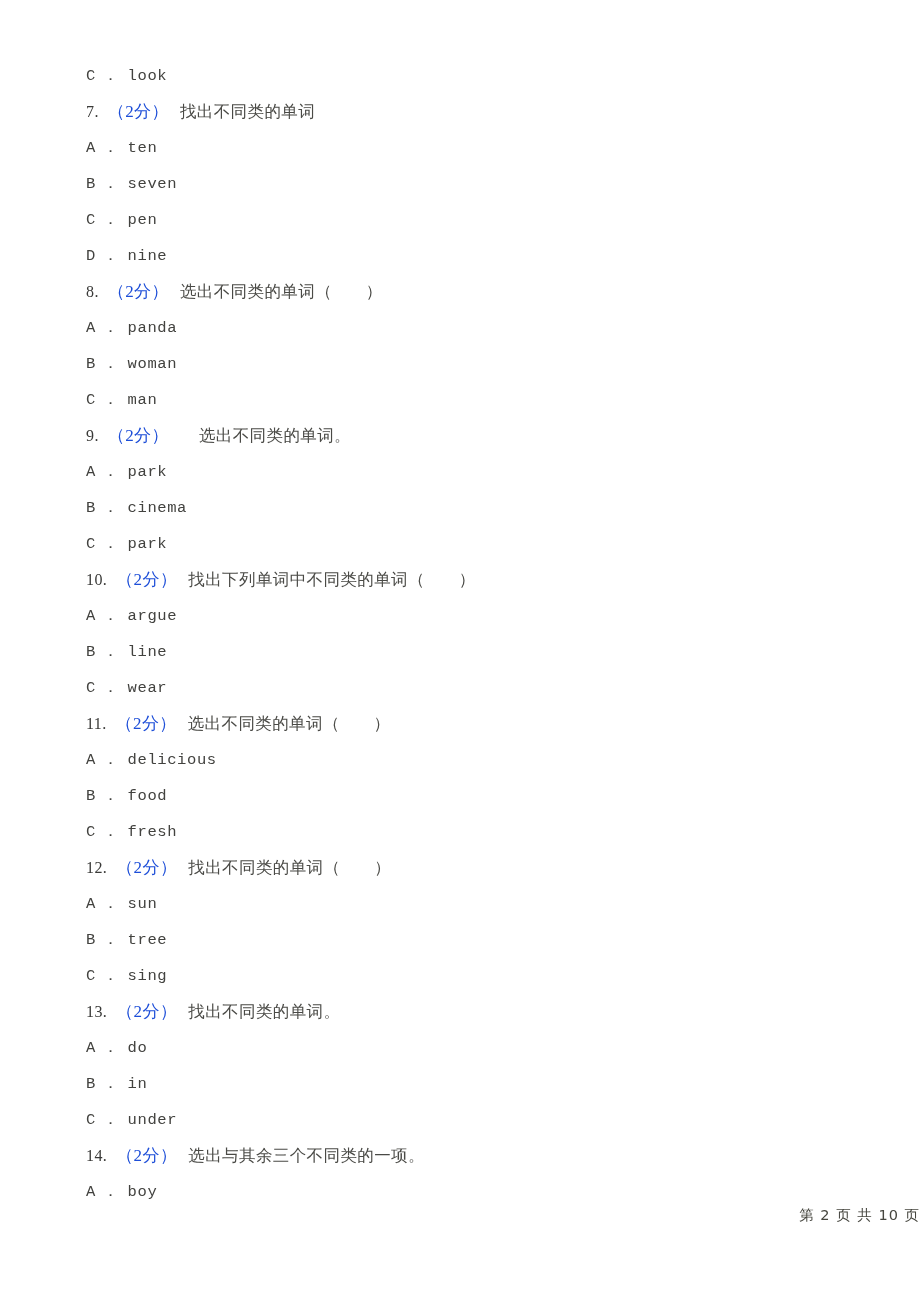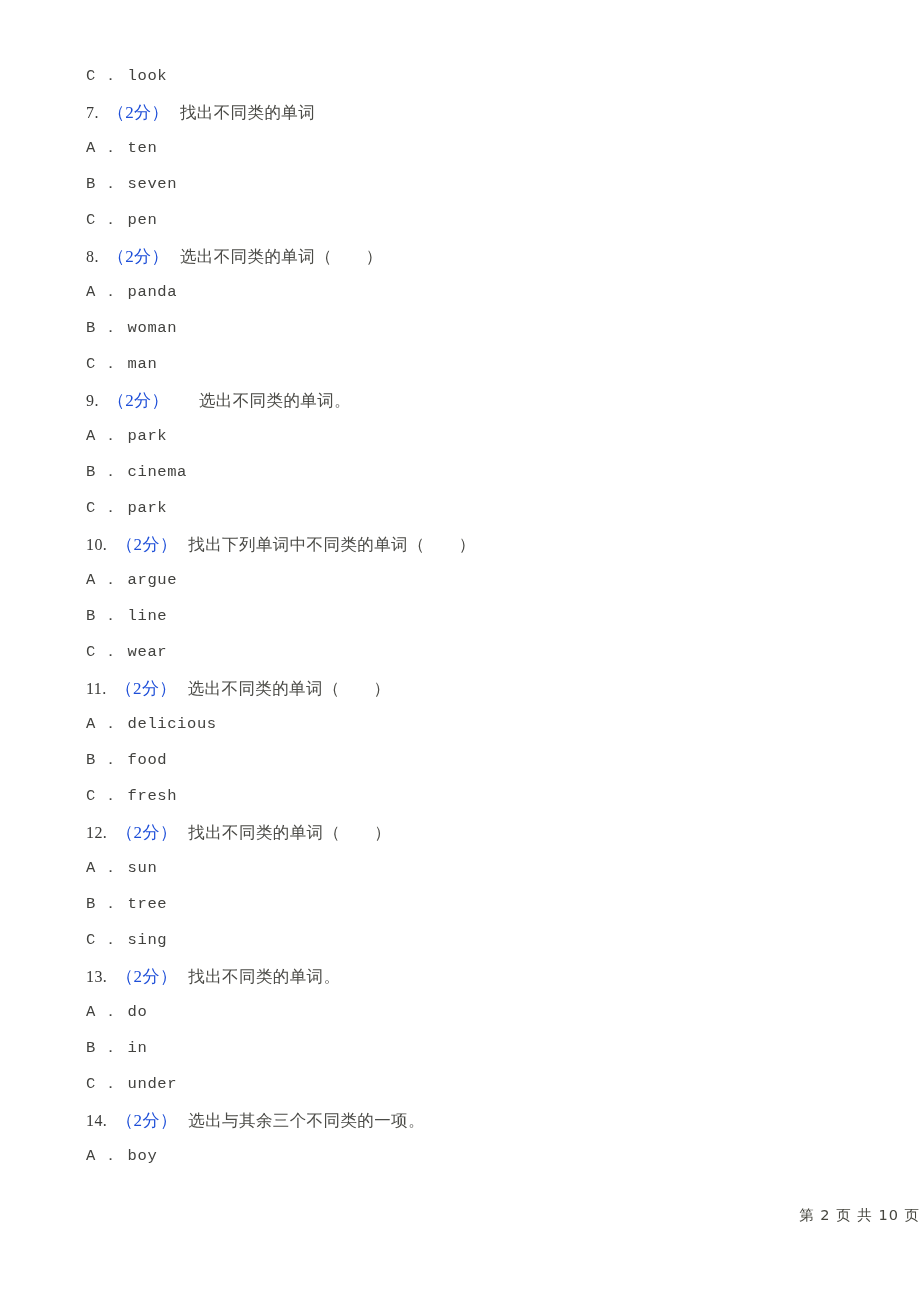--- a/index.html
+++ b/index.html
@@ -51,21 +51,21 @@
     font-size: 16px;
     color: #3a3a38;
   }
   .q-score {
     font-family: "Liberation Serif", "DejaVu Serif", serif;
     font-size: 17px;
     color: #1d4ed8;
     margin-left: 9px;
   }
   .q-text {
-    font-family: Liberation Sans, sans-serif;
+    font-family: Liberation Mono, monospace;
     font-size: 16.5px;
     color: #4a4a46;
     margin-left: 11px;
   }
   .q-text.indent-extra {
     margin-left: 30px;
   }
   .q-paren {
     font-family: "DejaVu Sans", sans-serif;
     font-size: 16.5px;
@@ -106,20 +106,21 @@
 <body>
 
 <div id="page">
 
   <div id="content">
       <div class="line opt-line"><span class="opt-letter">C</span><span class="opt-dot">．</span><span class="opt-word">look</span></div>
       <div class="line q-line"><span class="q-num">7.</span><span class="q-score">（2分）</span><span class="q-text">找出不同类的单词</span></div>
       <div class="line opt-line"><span class="opt-letter">A</span><span class="opt-dot">．</span><span class="opt-word">ten</span></div>
       <div class="line opt-line"><span class="opt-letter">B</span><span class="opt-dot">．</span><span class="opt-word">seven</span></div>
       <div class="line opt-line"><span class="opt-letter">C</span><span class="opt-dot">．</span><span class="opt-word">pen</span></div>
+      <div class="line opt-line"><span class="opt-letter">D</span><span class="opt-dot">．</span><span class="opt-word">nine</span></div>
       <div class="line q-line"><span class="q-num">8.</span><span class="q-score">（2分）</span><span class="q-text">选出不同类的单词</span><span class="q-paren">（　　）</span></div>
       <div class="line opt-line"><span class="opt-letter">A</span><span class="opt-dot">．</span><span class="opt-word">panda</span></div>
       <div class="line opt-line"><span class="opt-letter">B</span><span class="opt-dot">．</span><span class="opt-word">woman</span></div>
       <div class="line opt-line"><span class="opt-letter">C</span><span class="opt-dot">．</span><span class="opt-word">man</span></div>
       <div class="line q-line"><span class="q-num">9.</span><span class="q-score">（2分）</span><span class="q-text indent-extra">选出不同类的单词。</span></div>
       <div class="line opt-line"><span class="opt-letter">A</span><span class="opt-dot">．</span><span class="opt-word">park</span></div>
       <div class="line opt-line"><span class="opt-letter">B</span><span class="opt-dot">．</span><span class="opt-word">cinema</span></div>
       <div class="line opt-line"><span class="opt-letter">C</span><span class="opt-dot">．</span><span class="opt-word">park</span></div>
       <div class="line q-line"><span class="q-num">10.</span><span class="q-score">（2分）</span><span class="q-text">找出下列单词中不同类的单词</span><span class="q-paren">（　　）</span></div>
       <div class="line opt-line"><span class="opt-letter">A</span><span class="opt-dot">．</span><span class="opt-word">argue</span></div>

